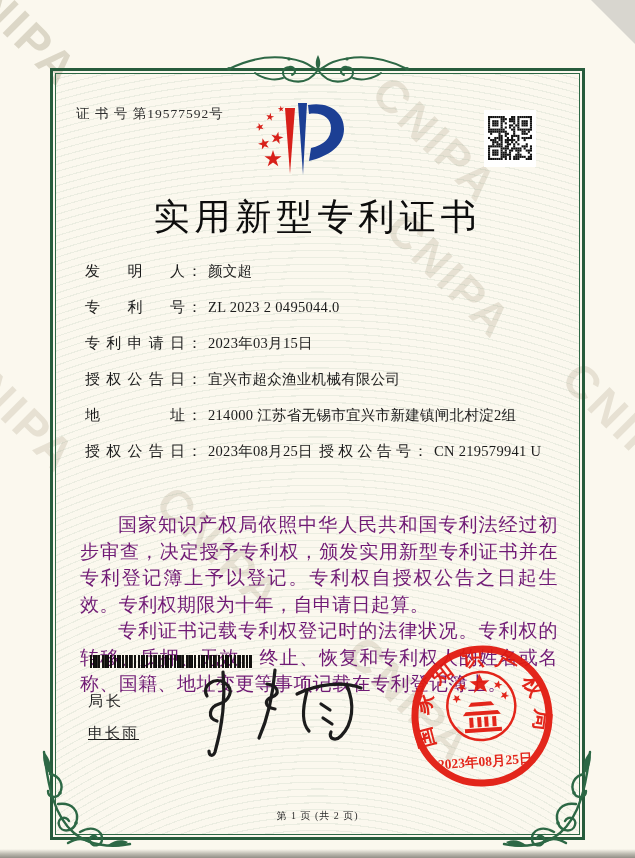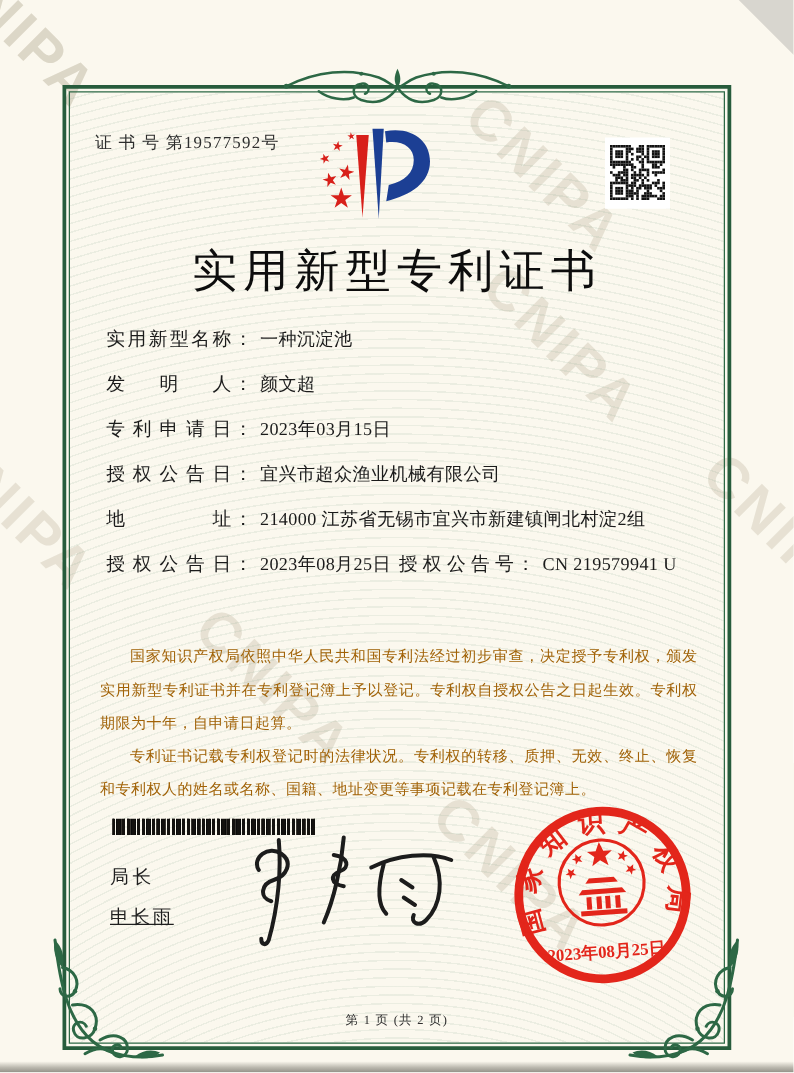--- a/index.html
+++ b/index.html
@@ -44,22 +44,22 @@
   .qr-box svg{position:absolute;left:4px;top:6px;}
   .cert-title{position:absolute;left:50px;right:50px;top:193px;text-align:center;
     font-size:36px;font-weight:normal;letter-spacing:5px;color:#0d0d0d;}
   .fields{position:absolute;left:85px;top:262px;width:470px;}
   .frow{position:relative;height:21px;margin-bottom:15px;font-size:15px;color:#1b1b1b;white-space:nowrap;}
   .flabel{display:inline-block;width:100px;text-align:justify;text-align-last:justify;vertical-align:top;}
   .fcolon{display:inline-block;margin:0 6px 0 2px;}
   .fvalue{font-size:14.5px;letter-spacing:.3px;}
   .fgroup2{position:absolute;left:234px;top:0;}
   .fgroup2 .flabel{width:92px;}
-  .paras{position:absolute;left:80px;top:512px;width:478px;font-size:12px;line-height:26.5px;
-    color:#a16207;text-align:justify;letter-spacing:.4px;}
+  .paras{position:absolute;left:80px;top:512px;width:478px;font-size:19px;line-height:26.5px;
+    color:#701a75;text-align:justify;letter-spacing:.4px;}
   .paras p{margin:0;text-indent:2em;}
   .barcode{position:absolute;left:90px;top:655px;width:162px;height:13px;
     background-image:
       repeating-linear-gradient(90deg,#14120f 0 2px,transparent 2px 4px),
       repeating-linear-gradient(90deg,#3a3732 0 1px,transparent 1px 7px),
       repeating-linear-gradient(90deg,#0a0a0a 0 1px,transparent 1px 3px);}
   .sig-title{position:absolute;left:88px;top:692px;font-size:15px;letter-spacing:3px;color:#1f1f1f;
     font-family:"Liberation Sans","DejaVu Sans",sans-serif;text-align:center;}
   .sig-name{position:absolute;left:88px;top:724px;font-size:15px;letter-spacing:2px;color:#1f1f1f;
     font-family:"Liberation Sans","DejaVu Sans",sans-serif;text-decoration:underline;}
@@ -410,24 +410,24 @@
           <rect x="36" y="40" width="2" height="2" fill="#111"></rect>
           <rect x="38" y="40" width="2" height="2" fill="#111"></rect>
           <rect x="40" y="40" width="2" height="2" fill="#111"></rect>
         </svg>
     </div>
 
     <div class="cert-title">实用新型专利证书</div>
 
     <div class="fields">
       <div class="frow">
-        <span class="flabel">实用新型名称</span><span class="fcolon">：</span><span class="fvalue">一种沉淀池</span>
-      </div>
-      <div class="frow">
         <span class="flabel">发明人</span><span class="fcolon">：</span><span class="fvalue">颜文超</span>
+      </div>
+      <div class="frow">
+        <span class="flabel">专利号</span><span class="fcolon">：</span><span class="fvalue">ZL 2023 2 0495044.0</span>
       </div>
       <div class="frow">
         <span class="flabel">专利申请日</span><span class="fcolon">：</span><span class="fvalue">2023年03月15日</span>
       </div>
       <div class="frow">
         <span class="flabel">授权公告日</span><span class="fcolon">：</span><span class="fvalue">宜兴市超众渔业机械有限公司</span>
       </div>
       <div class="frow">
         <span class="flabel">地址</span><span class="fcolon">：</span><span class="fvalue">214000 江苏省无锡市宜兴市新建镇闸北村淀2组</span>
       </div>

